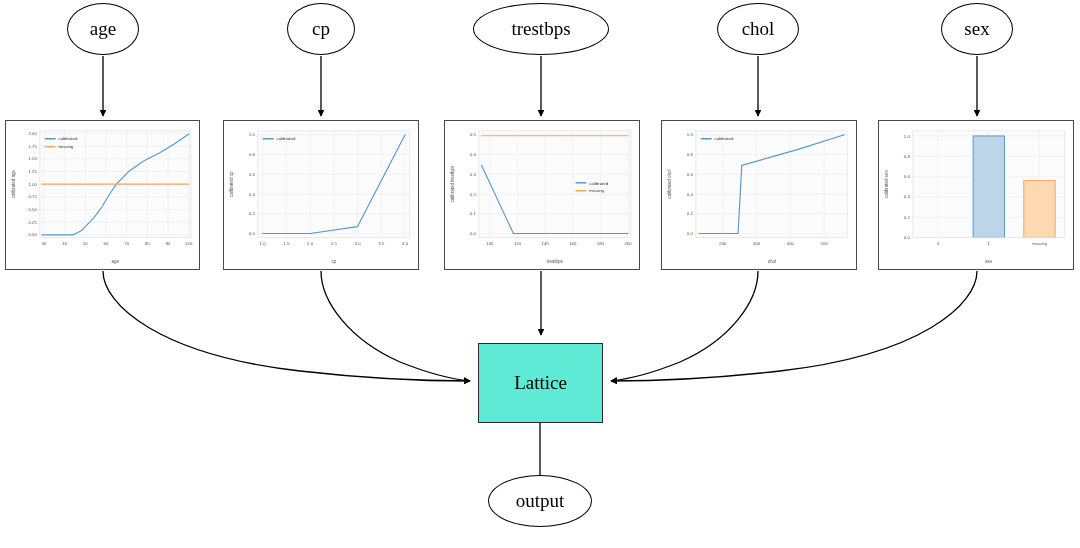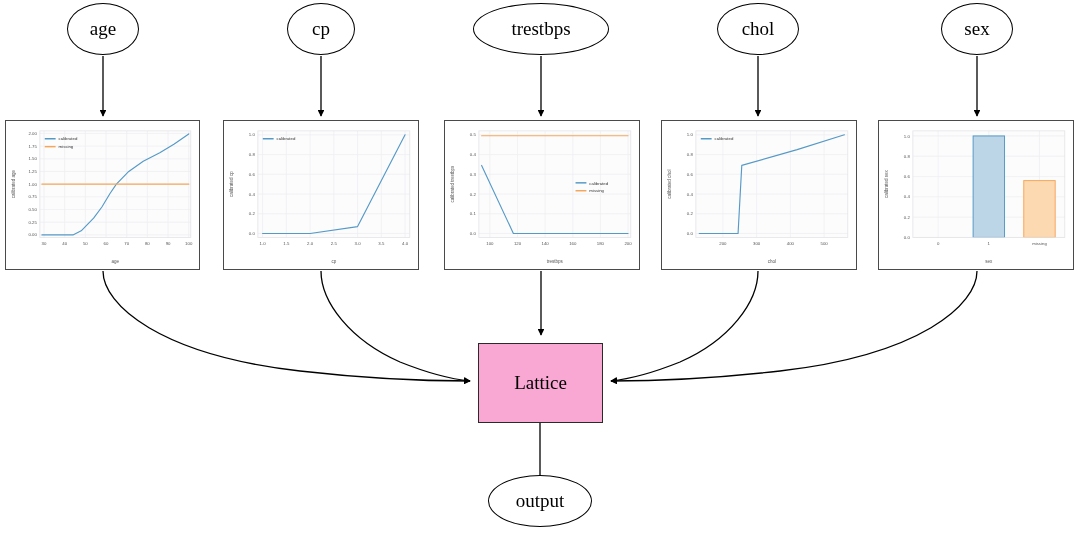--- a/index.html
+++ b/index.html
@@ -35,21 +35,21 @@
     color: #000000;
     white-space: nowrap;
   }
   
   .box-node {
     position: absolute;
     display: flex;
     align-items: center;
     justify-content: center;
     border: 1.2px solid #2a2a2a;
-    background: #f9a8d4;
+    background: #5eead4;
     box-sizing: border-box;
     font-family: "Liberation Serif", serif;
     font-size: 19px;
     color: #000000;
   }
   
   .panel {
     position: absolute;
     border: 1.4px solid #4a4a4a;
     background: #ffffff;

